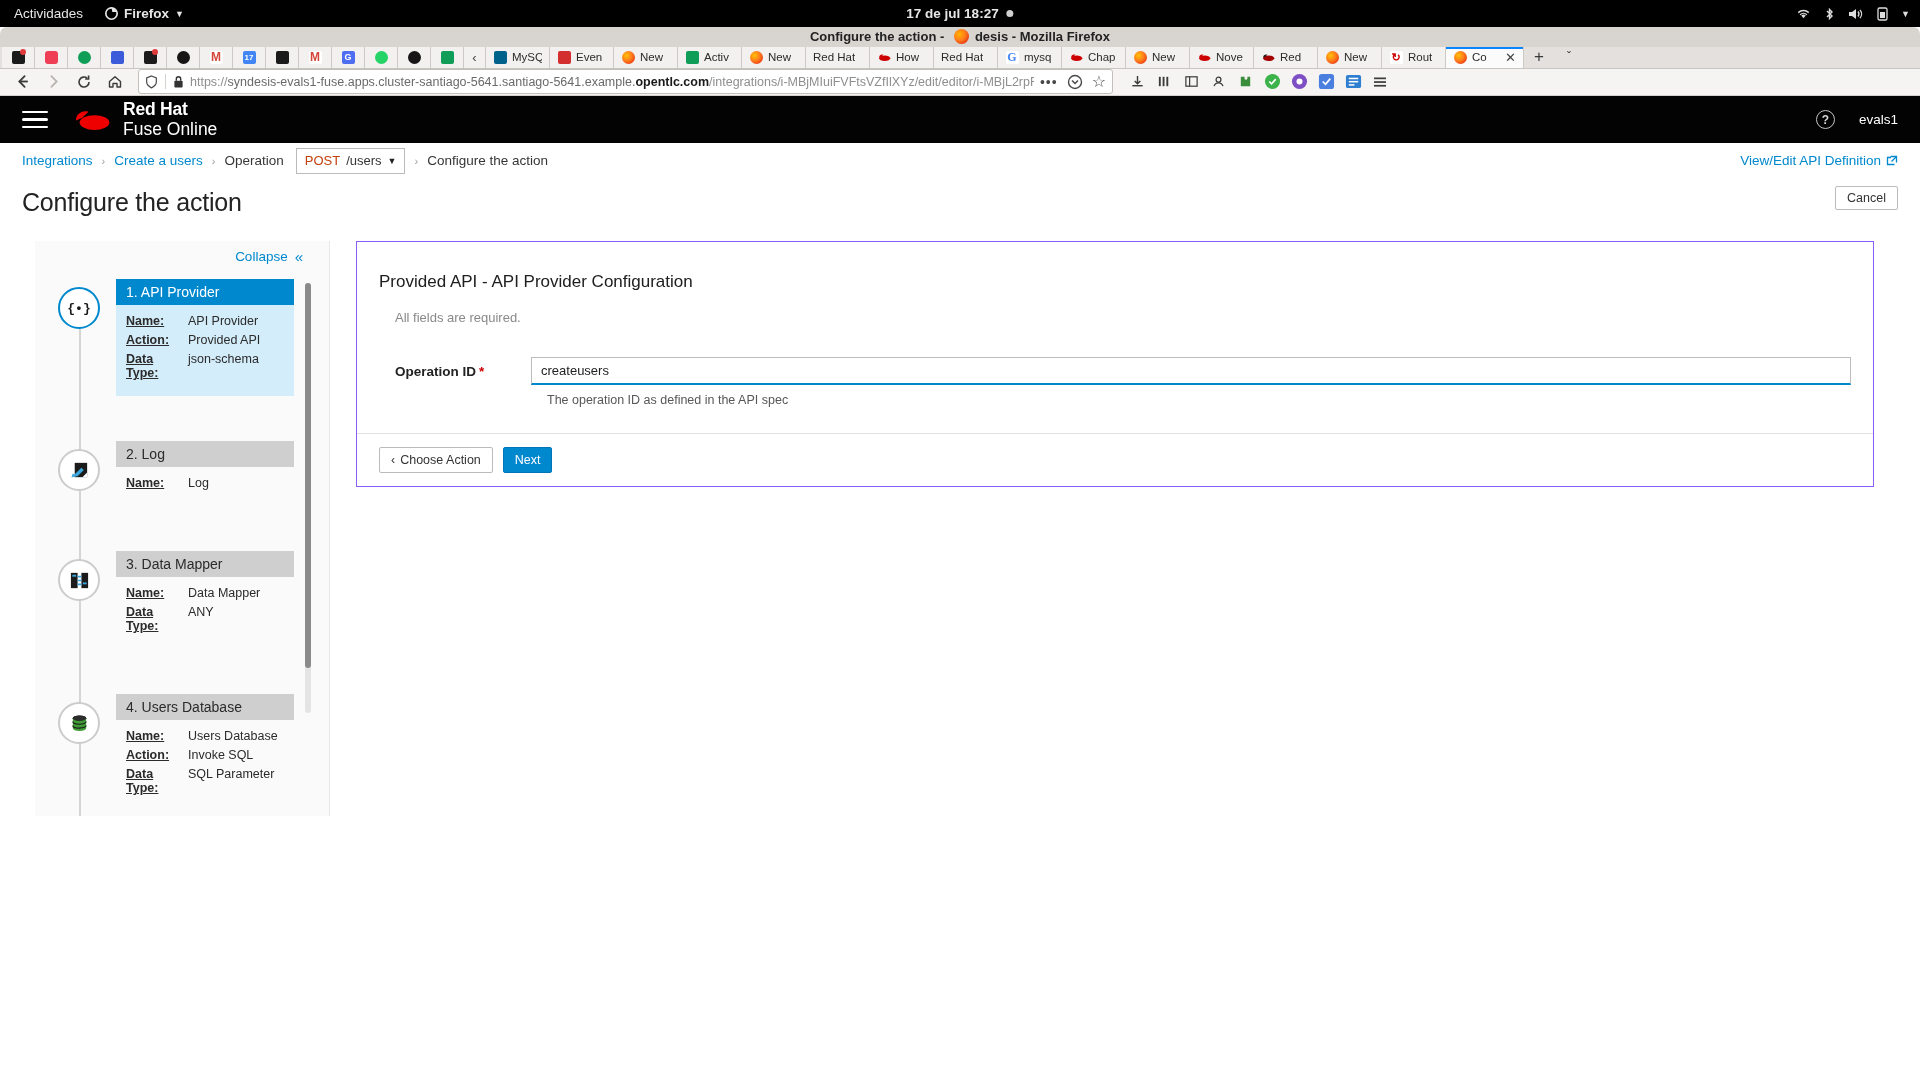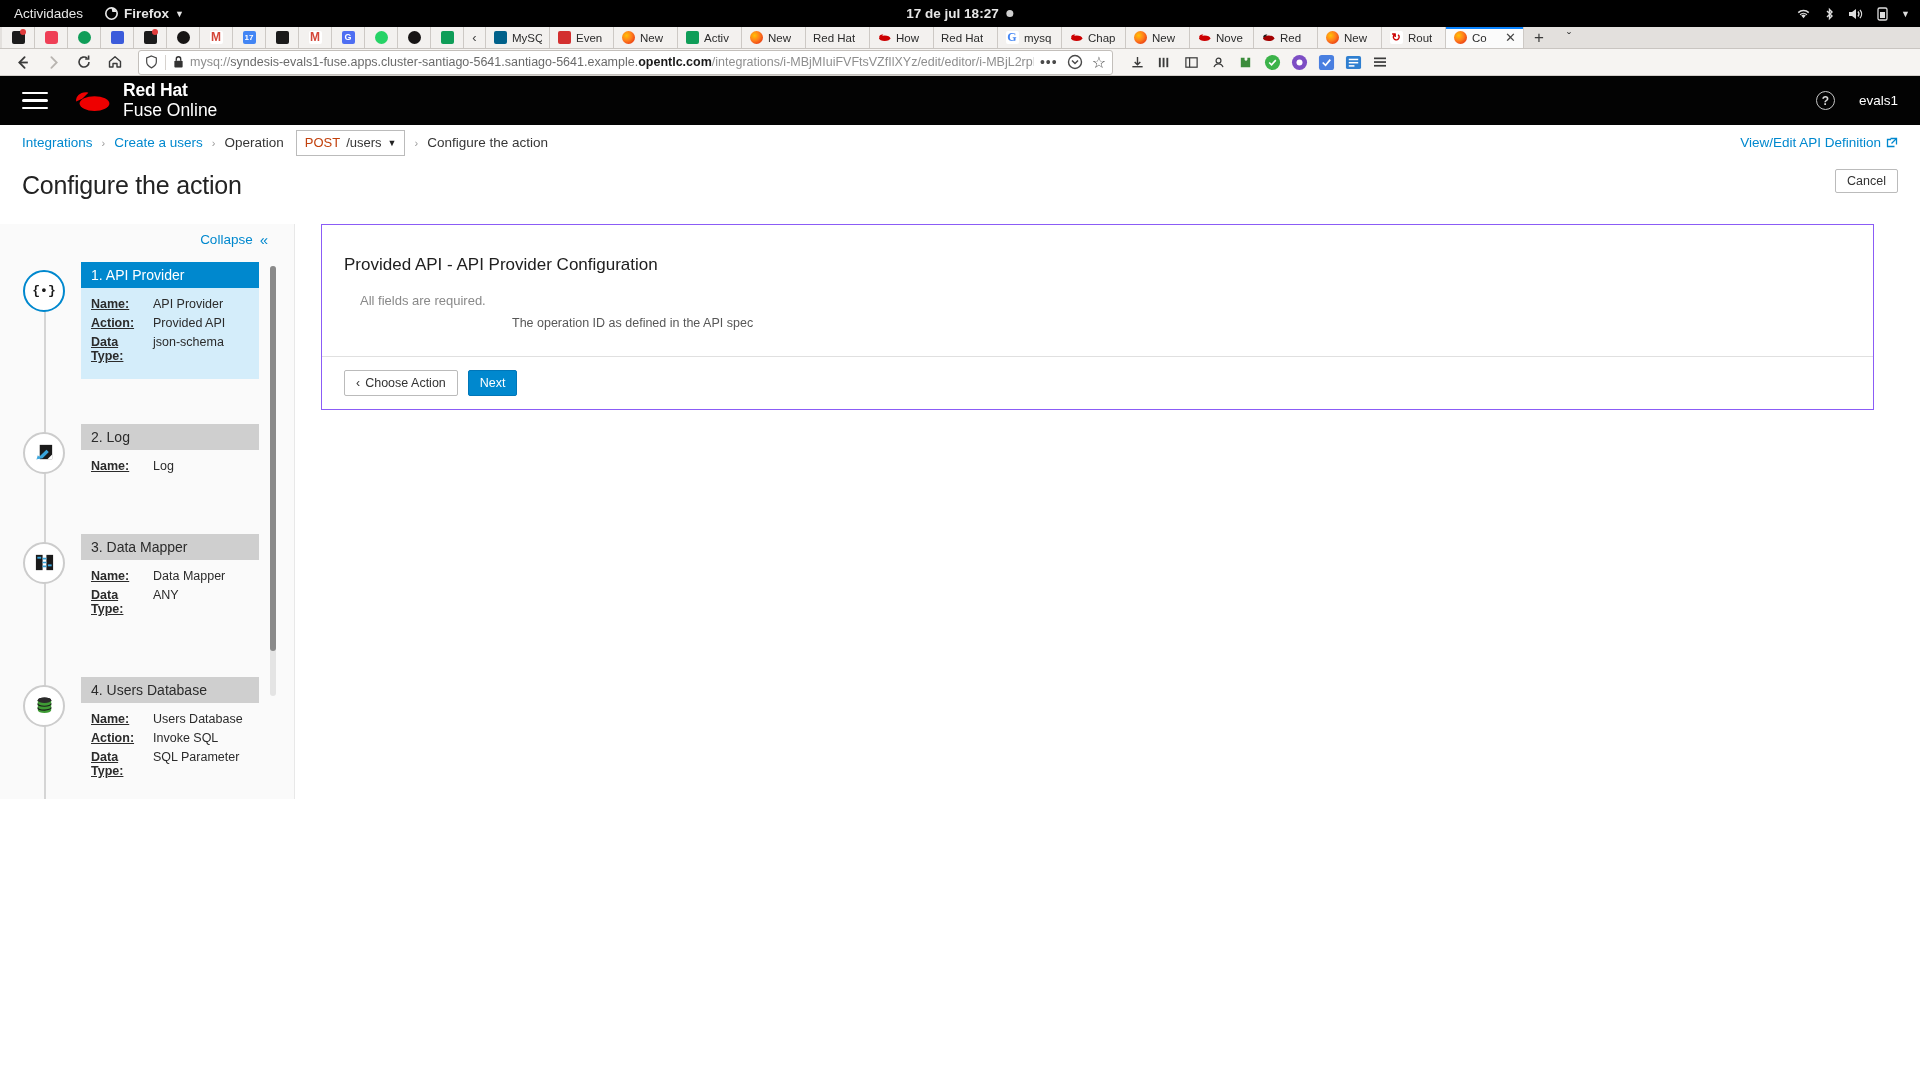--- a/index.html
+++ b/index.html
@@ -162,21 +162,21 @@
   .page-title-row { padding: 10px 22px 0 22px; position: relative;}
   .page-title { font-size: 25px; font-weight: 400; color: #232323; letter-spacing: -0.2px;}
   .page-sub { font-size: 13.5px; color: #4d4d4d; margin-top: 9px; }
   .cancel-btn {
     position: absolute; right: 22px; top: 8px;
     border: 1px solid #bbb; background: #fff; color:#333;
     font-size: 12.5px; padding: 4px 11px; border-radius: 2px;
   }
 
   
-  .body-split { display: flex; margin-top: 24px; height: calc(100% - 0px); }
+  .body-split { display: flex; margin-top: 24px; height: calc(100% - 0px); padding-left: 35px; }
 
   .side-panel {
     width: 295px; flex: none; background: #fafafa;
     position: relative; border-right: 1px solid #e8e8e8;
     height: 575px; overflow: hidden;
   }
   .collapse-row {
     text-align: right; padding: 7px 26px 0 0; color: #0088ce; font-size: 13.5px;
     display: flex; justify-content: flex-end; align-items: center; gap: 7px;
   }
@@ -270,20 +270,27 @@
     <svg width="11" height="15" viewBox="0 0 11 15">
         <rect x="1" y="2" width="9" height="12" rx="1.6" fill="none" stroke="#ddd" stroke-width="1.3"></rect>
         <rect x="3" y="6" width="5" height="6" fill="#ddd"></rect>
       </svg>
     <span style="font-size:9px;color:#ddd">▼</span>
   </div>
 </div>
 
 <div class="ff-window">
 
+  <div class="ff-titlebar">
+    <div class="ttl">
+      <span>Configure the action -&nbsp;</span>
+      <span class="ff-fox"></span>
+      <span>desis - Mozilla Firefox</span>
+    </div>
+  </div>
 
   <div class="ff-tabstrip">
     <div class="pin-tab">
         <span class="fv" style="background:#1b1b1b;position:relative">
           <i style="position:absolute;right:-1px;top:-2px;width:6px;height:6px;background:#e03b3b;border-radius:50%;display:block"></i>
         </span>
       </div>
     <div class="pin-tab">
         <span class="fv fv-pocket"></span>
       </div>
@@ -465,21 +472,21 @@
       <span class="url-ident">
         <svg width="13" height="14" viewBox="0 0 14 15">
             <path d="M7 1 L12.2 3 V7.5 C12.2 11 7 13.8 7 13.8 C7 13.8 1.8 11 1.8 7.5 V3 Z" stroke="#4a4a4a" stroke-width="1.3" fill="none"></path>
           </svg>
         <span class="url-sep"></span>
         <svg width="11" height="14" viewBox="0 0 12 15">
             <rect x="1.5" y="6" width="9" height="7.5" rx="1" fill="#333"></rect>
             <path d="M3.6 6 V4.2 A2.4 2.4 0 0 1 8.4 4.2 V6" stroke="#333" stroke-width="1.5" fill="none"></path>
           </svg>
       </span>
-      <span class="url-text"><span class="dim">mysq://</span>syndesis-evals1-fuse.apps.cluster-santiago-5641.santiago-5641.example.<b>opentlc.com</b><span class="dim">/integrations/i-MBjMIuiFVFtsVZfIlXYz/edit/editor/i-MBjL2rpFVFtsVZf</span></span>
+      <span class="url-text"><span class="dim">https://</span>syndesis-evals1-fuse.apps.cluster-santiago-5641.santiago-5641.example.<b>opentlc.com</b><span class="dim">/integrations/i-MBjMIuiFVFtsVZfIlXYz/edit/editor/i-MBjL2rpFVFtsVZf</span></span>
       <span class="url-actions">
         <span style="letter-spacing:1px">•••</span>
         <svg width="16" height="16" viewBox="0 0 16 16">
             <circle cx="8" cy="8" r="6.5" fill="none" stroke="#4a4a4a" stroke-width="1.4"></circle>
             <path d="M5 6.5 L8 9.5 L11 6.5" stroke="#4a4a4a" stroke-width="1.5" fill="none"></path>
           </svg>
         <span style="font-size:16px">☆</span>
       </span>
     </div>
 
@@ -719,20 +726,26 @@
       <div class="panel-scrollbar">
         <div class="thumb"></div>
       </div>
     </div>
 
     <div class="main-area">
       <div class="config-card">
         <div class="card-title">Provided API - API Provider Configuration</div>
         <div class="card-note">All fields are required.</div>
 
+        <div class="form-row">
+          <label class="form-label">
+            <span>Operation ID</span><span class="req-star">*</span>
+          </label>
+          <input class="form-input" type="text" value="createusers" style="">
+        </div>
         <div class="form-help">The operation ID as defined in the API spec</div>
 
         <div class="card-footer">
           <button class="btn">
             <span>‹</span>
             <span>Choose Action</span>
           </button>
           <button class="btn btn-primary">Next</button>
         </div>
       </div>

